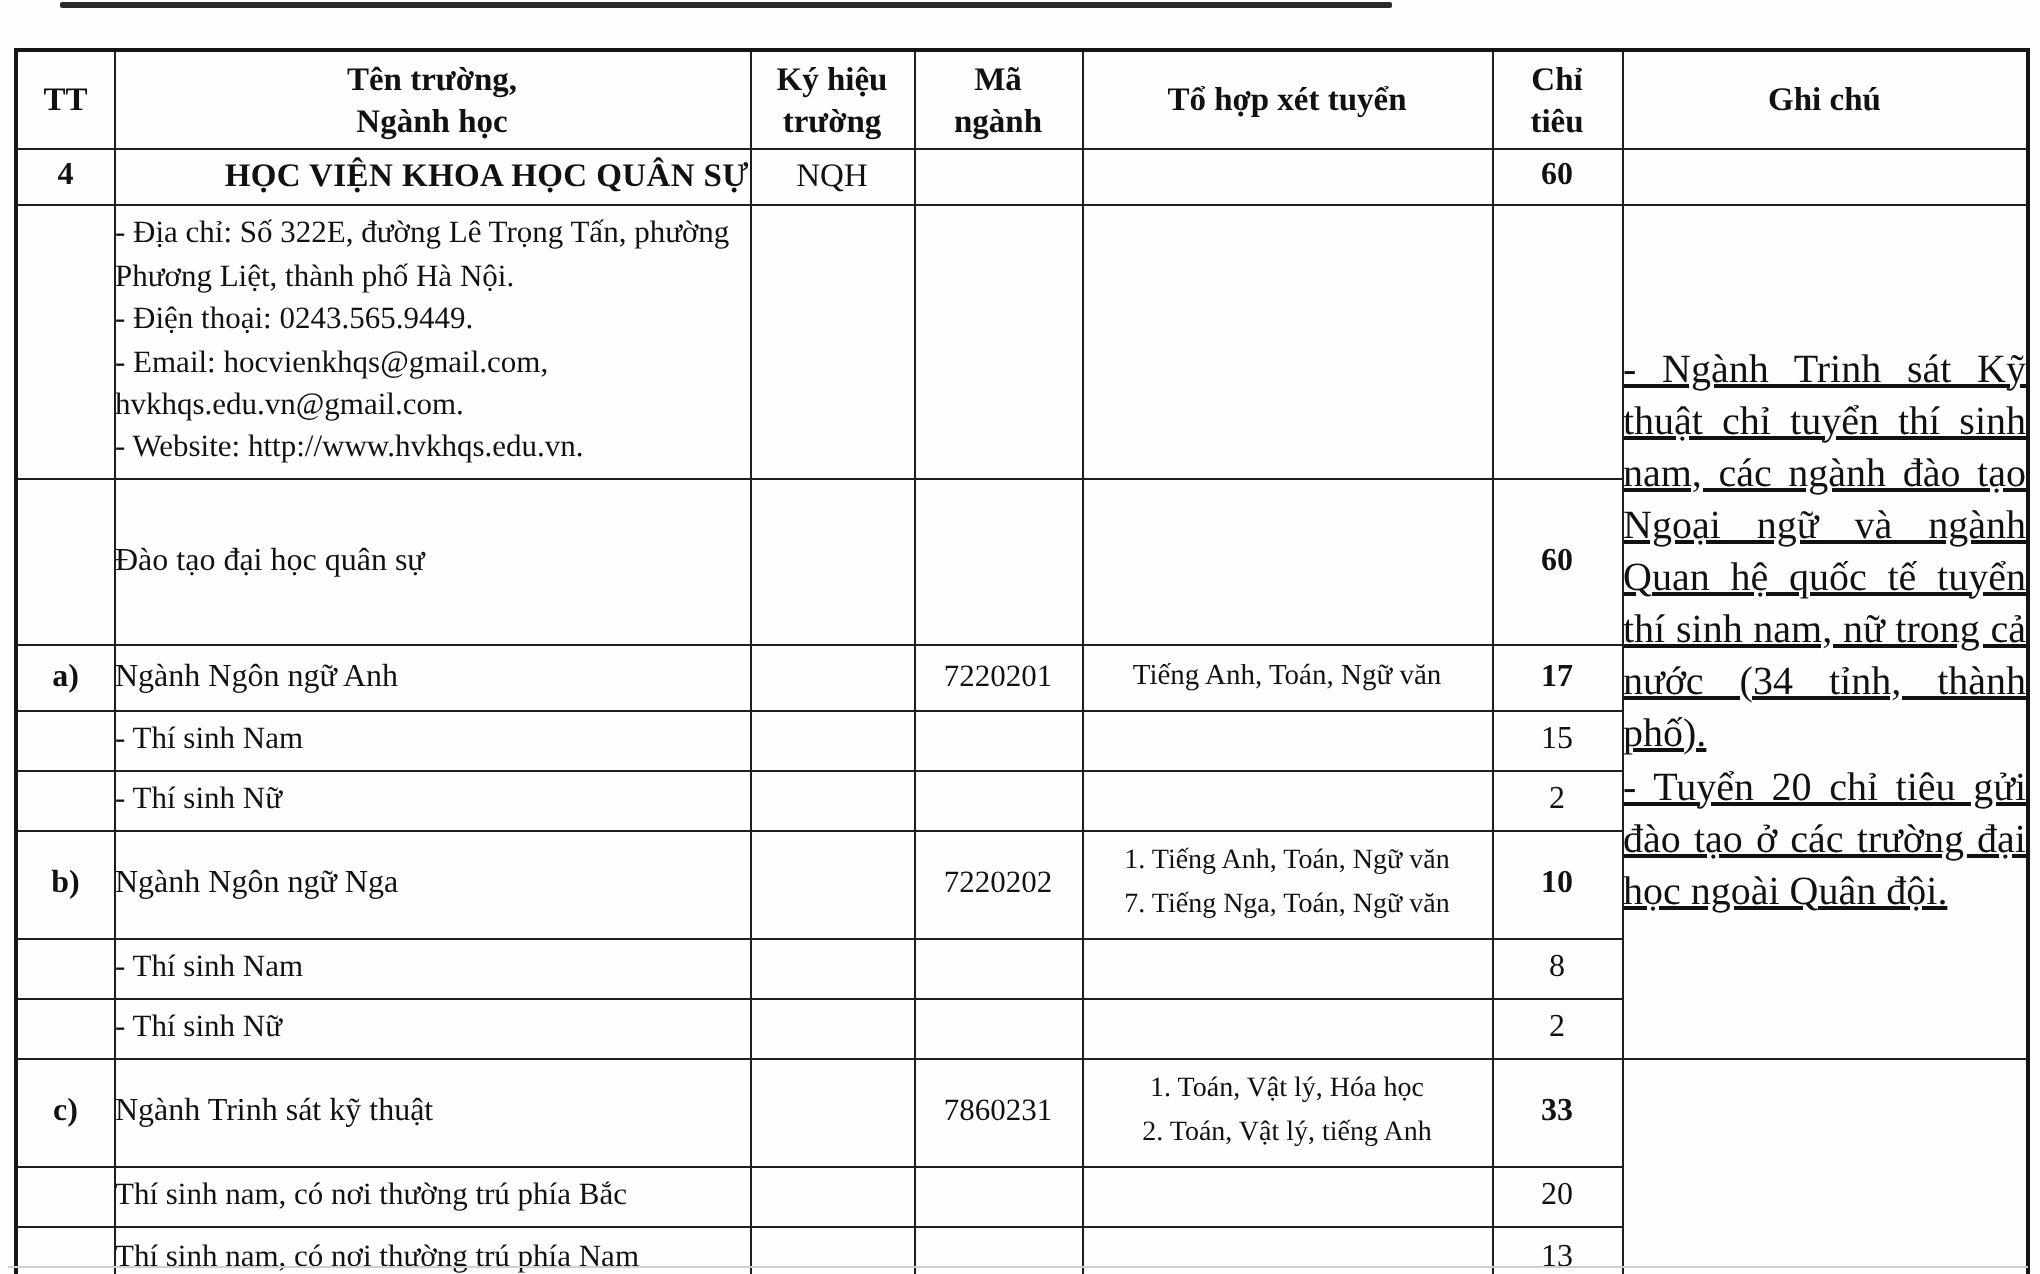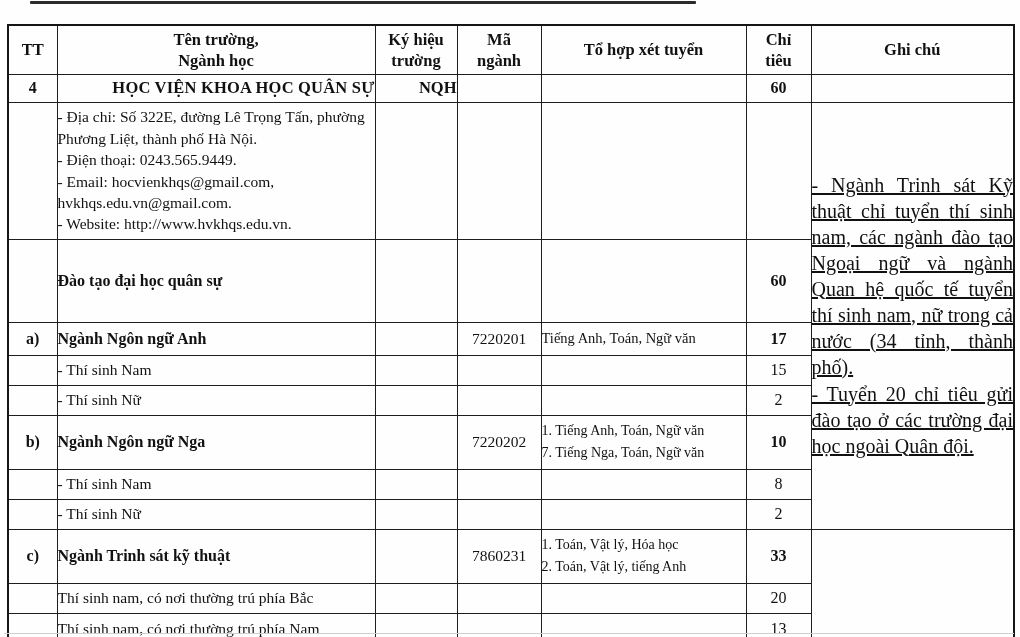--- a/index.html
+++ b/index.html
@@ -32,27 +32,27 @@
     overflow:hidden;
     padding:0;
   }
   .adm th {
     font-size:16.5px; font-weight:bold; text-align:center; line-height:1.28;
   }
   .hl { display:block; }
   .b  { font-weight:bold; }
   .num { font-size:16px; text-align:center; }
   .school-name { font-size:16.5px; font-weight:bold; text-align:right; padding:1px 6px 1px 9px; letter-spacing:0.2px; }
-  .code { font-size:16.5px; font-weight:bold; text-align:right; }
+  .code { font-size:16.5px; font-weight:normal; text-align:center; }
   .contact { font-size:15.5px; line-height:1.38; text-align:left; padding:5px 4px 5px 9px; vertical-align:middle; }
   .contact div { margin:0; }
-  .row-label-bold { font-size:16px; font-weight:bold; text-align:left; padding:2px 6px 2px 9px; }
+  .row-label-bold { font-size:16px; font-weight:normal; text-align:left; padding:2px 6px 2px 9px; }
   .row-label { font-size:15.5px; text-align:left; padding:2px 4px 2px 9px; }
   .mcode { font-size:15.5px; text-align:center; }
-  .combo { font-size:14.5px; text-align:left; padding:2px 2px 2px 8px; line-height:1.3; }
+  .combo { font-size:14.5px; text-align:center; padding:2px 2px 2px 8px; line-height:1.3; }
   .combo2 { font-size:14px; line-height:1.55; }
   .notes {
     vertical-align:top;
     font-size:20px; line-height:1.3;
     text-align:justify;
     padding:4px 7px 0 9px;
     text-decoration:underline;
   }
   .notes p { margin:0 0 1px 0; }
 </style>

